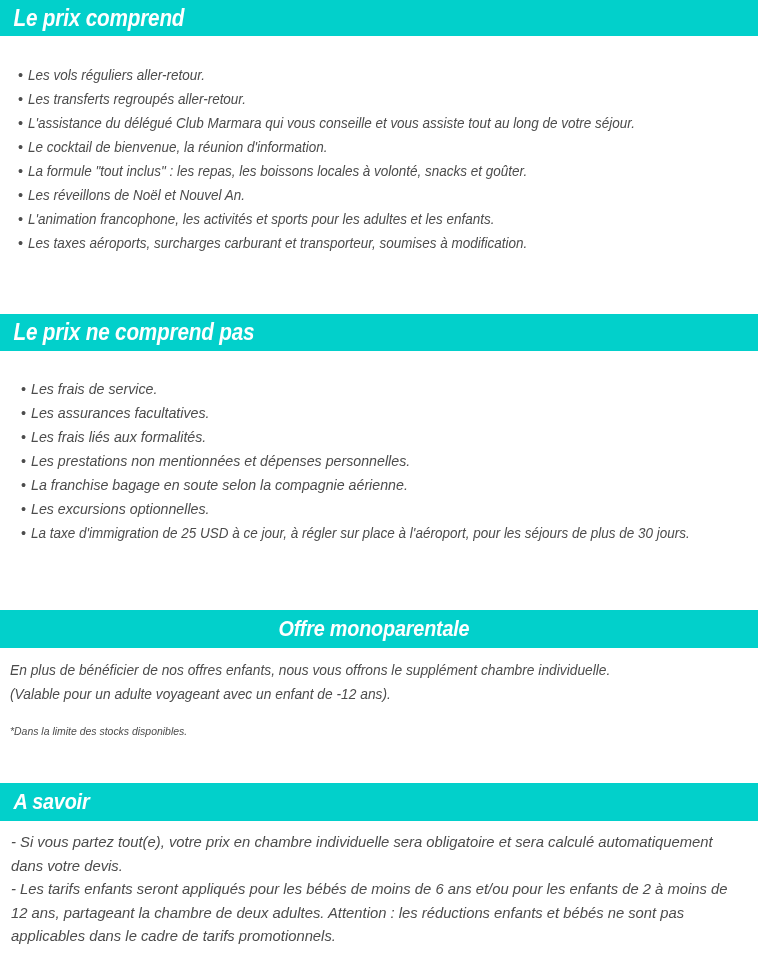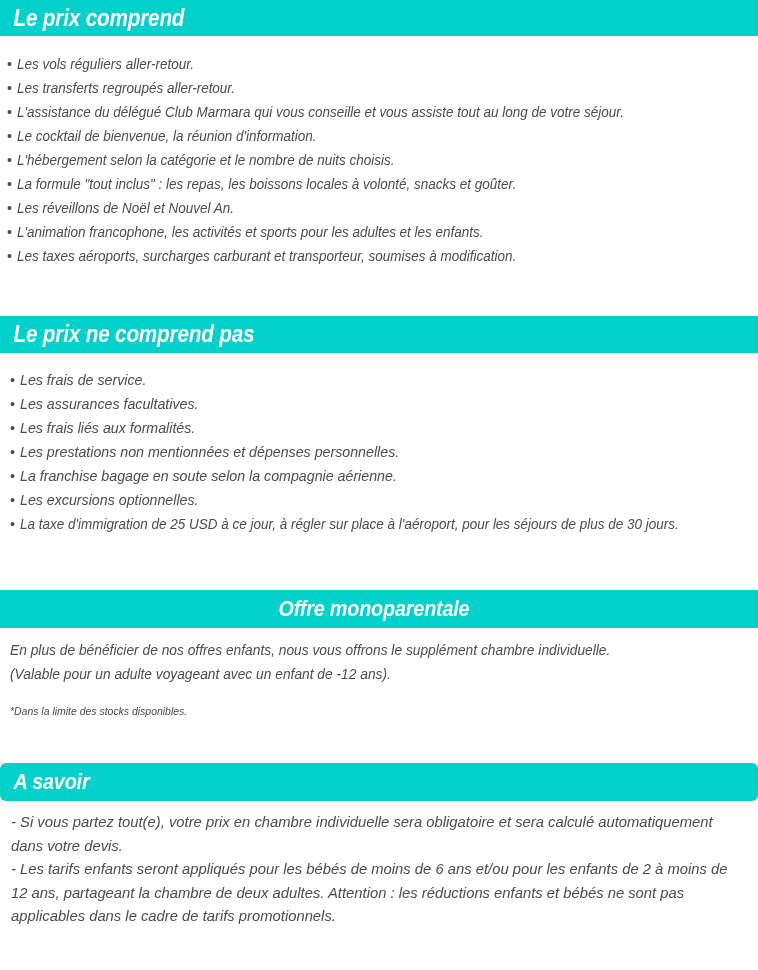--- a/index.html
+++ b/index.html
@@ -27,42 +27,42 @@
   .section-bar {
     width: 100%;
     background: #02d0cb;
     box-sizing: border-box;
     display: flex;
     align-items: center;
   }
   .section-bar.h1 { height: 36px; }
   .section-bar.h2 { height: 37px; }
   .section-bar.h3 { height: 38px; justify-content: center; }
-  .section-bar.h4 { height: 38px; border-radius: 6px; }
+  .section-bar.h4 { height: 38px; }
 
   .section-bar-title {
     color: #ffffff;
     font-family: "Liberation Sans", "DejaVu Sans", sans-serif;
     font-style: italic;
     font-weight: 700;
     font-size: 23px;
     line-height: 1;
     letter-spacing: -0.2px;
     padding-left: 15px;
     transform: scaleX(0.9);
     transform-origin: left center;
     white-space: nowrap;
   }
   .section-bar.h3 .section-bar-title { font-size: 22px; }
   .section-bar.h4 .section-bar-title { font-size: 22px; }
 
   
   .bullet-list {
     list-style: none;
-    margin: 4px;
+    margin: 15px;
     padding: 0;
   }
   .bullet-item {
     display: block;
     font-style: italic;
     color: #4c4c4c;
     white-space: nowrap;
   }
   .bullet-item .bullet-dot {
     display: inline-block;
@@ -162,23 +162,20 @@
     <li class="bullet-item">
       <span class="bullet-dot">•</span><span class="bullet-text">Les transferts regroupés aller-retour.</span>
     </li>
     <li class="bullet-item">
       <span class="bullet-dot">•</span><span class="bullet-text">L'assistance du délégué Club Marmara qui vous conseille et vous assiste tout au long de votre séjour.</span>
     </li>
     <li class="bullet-item">
       <span class="bullet-dot">•</span><span class="bullet-text">Le cocktail de bienvenue, la réunion d'information.</span>
     </li>
     <li class="bullet-item">
-      <span class="bullet-dot">•</span><span class="bullet-text">L'hébergement selon la catégorie et le nombre de nuits choisis.</span>
-    </li>
-    <li class="bullet-item">
       <span class="bullet-dot">•</span><span class="bullet-text">La formule "tout inclus" : les repas, les boissons locales à volonté, snacks et goûter.</span>
     </li>
     <li class="bullet-item">
       <span class="bullet-dot">•</span><span class="bullet-text">Les réveillons de Noël et Nouvel An.</span>
     </li>
     <li class="bullet-item">
       <span class="bullet-dot">•</span><span class="bullet-text">L'animation francophone, les activités et sports pour les adultes et les enfants.</span>
     </li>
     <li class="bullet-item">
       <span class="bullet-dot">•</span><span class="bullet-text">Les taxes aéroports, surcharges carburant et transporteur, soumises à modification.</span>

